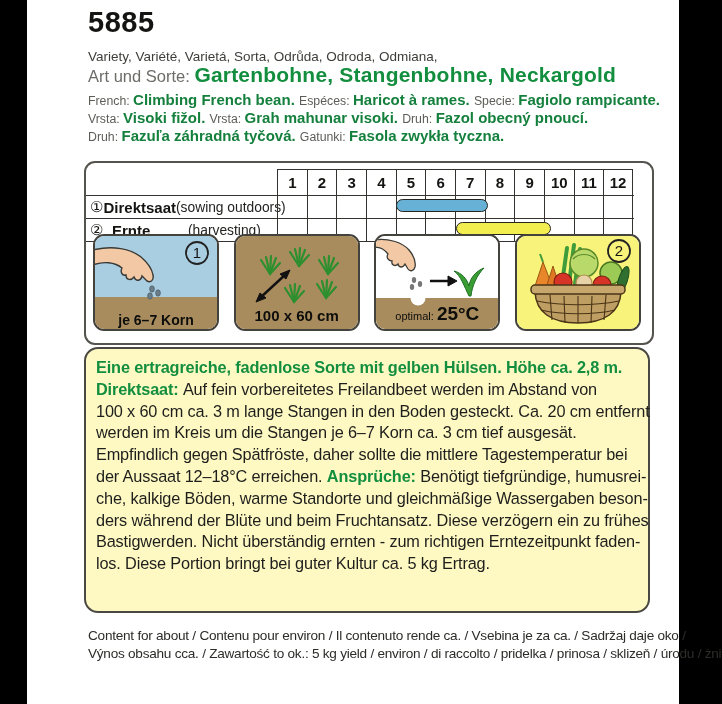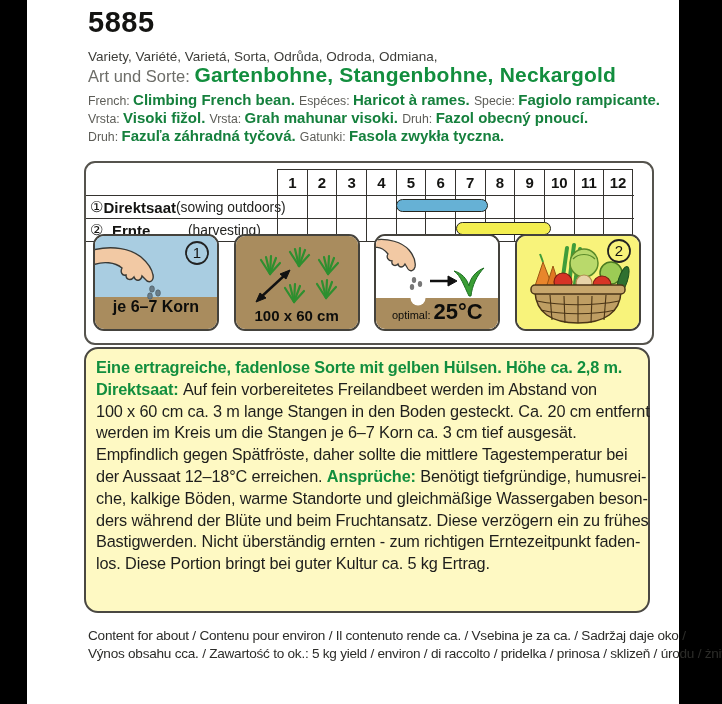--- a/index.html
+++ b/index.html
@@ -40,24 +40,24 @@
   .cell{width:29.66px;box-sizing:border-box;border-left:1.5px solid #35332f;height:100%;}
   .cell:last-child{border-right:1.5px solid #35332f;}
   .bar{position:absolute;top:3px;height:13px;border:1.5px solid #26261f;border-radius:9px;box-sizing:border-box;}
 
   
   .picto-row{position:absolute;left:7px;top:71px;width:548px;display:flex;justify-content:space-between;}
   .picto{width:126px;height:97px;box-sizing:border-box;border:2px solid #44423c;border-radius:11px;
          position:relative;overflow:hidden;background:#fff;}
   .picto svg{position:absolute;left:0;top:0;}
   .cap{position:absolute;left:0;right:0;text-align:center;color:#0d0d0b;font-weight:bold;}
-  .cap1{bottom:13px;font-size:16px;}
+  .cap1{bottom:1px;font-size:14px;}
   .cap2{bottom:5px;font-size:15px;}
   .cap3{bottom:4px;font-weight:normal;font-size:11px;}
-  .cap3 b{font-size:22px;font-weight:bold;}
+  .cap3 b{font-size:19px;font-weight:bold;}
 
   
   .desc-box{position:absolute;left:57px;top:347px;width:566px;height:266px;box-sizing:border-box;
             background:#fef9c3;border:2.5px solid #4a4842;border-radius:14px;padding:8px 10px;}
   .desc-line{white-space:pre;font-size:16.3px;line-height:21.8px;letter-spacing:-.15px;color:#1e1e1c;}
   .desc-line .g{color:#128e3e;font-weight:bold;}
 
   
   .footer{position:absolute;left:61px;top:627px;width:585px;}
   .foot-line{white-space:pre;font-size:13.6px;line-height:17.6px;color:#2c2c29;letter-spacing:-.25px;}

